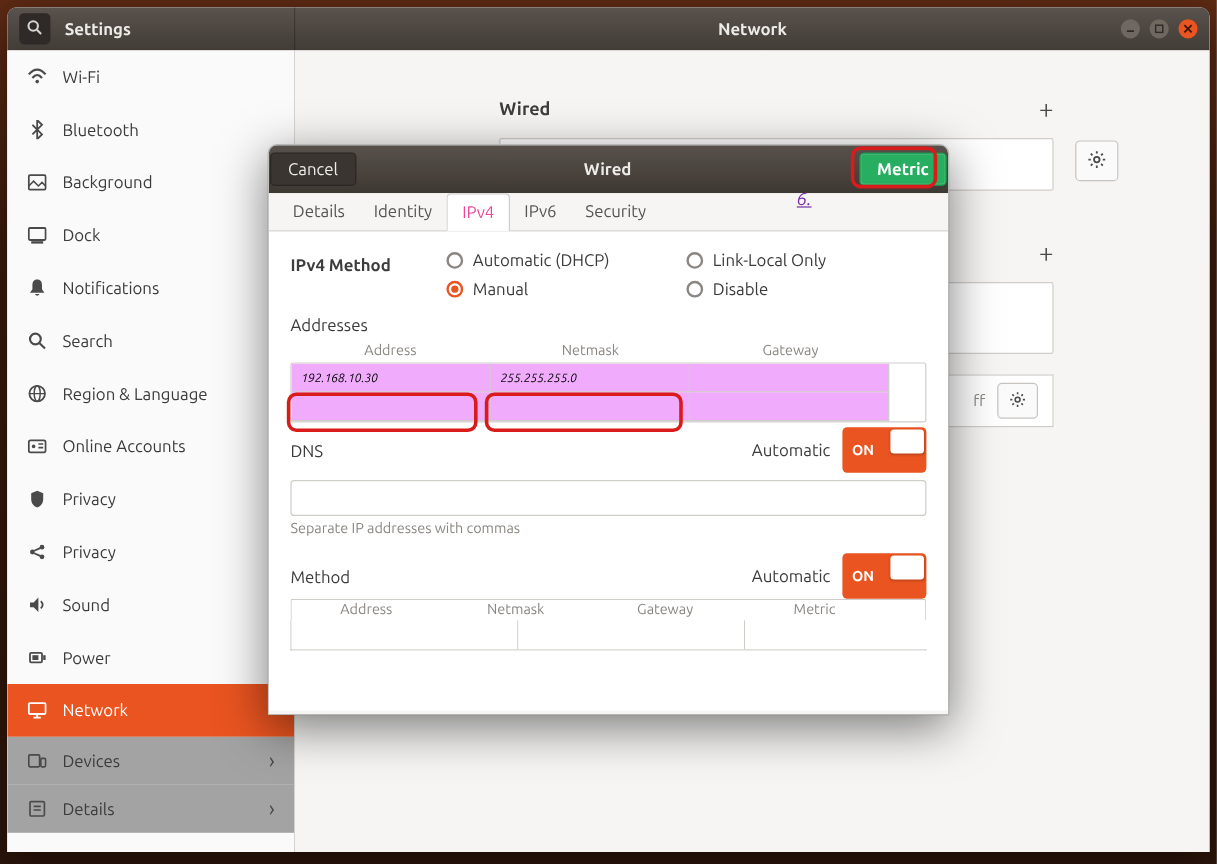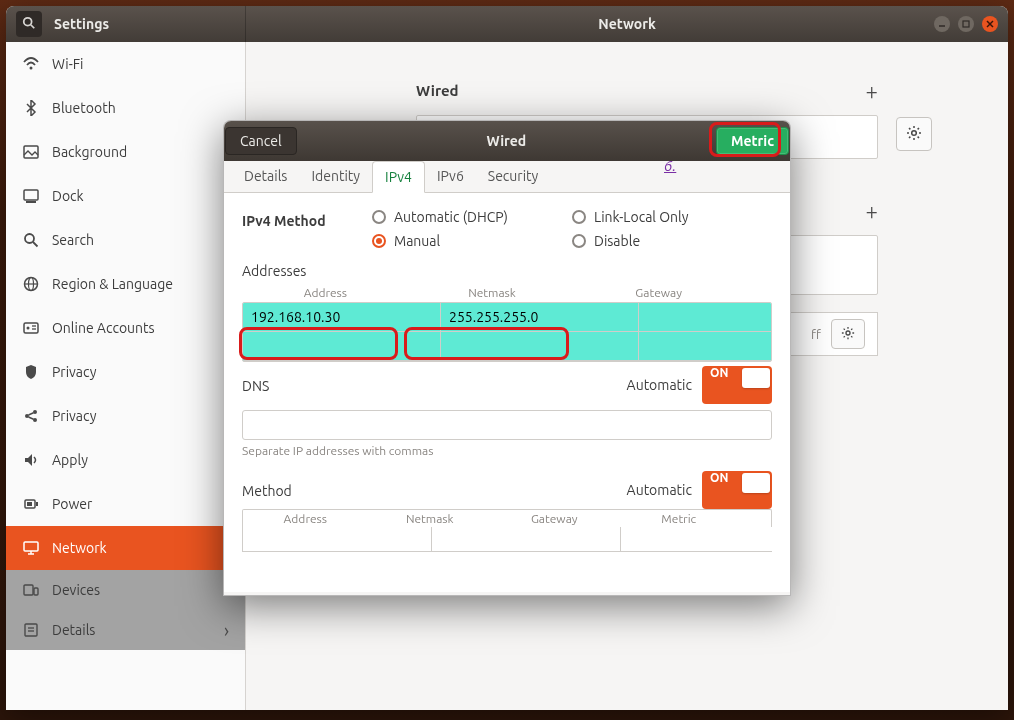--- a/index.html
+++ b/index.html
@@ -201,21 +201,21 @@
     font-size: 14px;
     color: #555;
     cursor: pointer;
   }
   .dlg-tab.active {
     background: #fff;
     border: 1px solid #d0cdc9;
     border-bottom: 1px solid #fff;
     border-radius: 4px 4px 0 0;
     margin-bottom: -1px;
-    color: #15803d;
+    color: #ec4899;
   }
 
   .dlg-body {
     padding: 16px 18px 0;
     background: #fff;
     height: calc(100% - 40px - 35px);
     overflow: hidden;
   }
   .form-row { display: flex; align-items: flex-start; margin-bottom: 14px; }
   .form-row .lbl { width: 140px; font-weight: 700; font-size: 14px; padding-top: 4px; }
@@ -248,31 +248,32 @@
   }
   .addr-inputs {
     display: grid;
     grid-template-columns: 1fr 1fr 1fr 30px;
   }
   .addr-input {
     border: 1px solid #d0cdc9;
     border-top: none;
     border-left: none;
     padding: 6px 8px;
-    font-size: 14px;
-    background: #5eead4;
+    font-size: 10px;
+    background: #f0abfc;
     font-family: inherit;
     outline: none;
+    font-style: italic;
   }
 
   .dns-row { display:flex; align-items:center; justify-content:space-between; margin-top:4px; }
   .switch {
     width: 70px; height: 38px; border-radius: 4px;
     background: #e95420; color:#fff; position:relative; font-size:12px; font-weight:600;
-    display:flex; align-items:flex-start; padding-left:8px;
+    display:flex; align-items:center; padding-left:8px;
   }
   .switch::after {
     content:""; position:absolute; right:2px; top:2px; width:28px; height:20px;
     background:#fff; border-radius:3px; box-shadow:0 1px 2px rgba(0,0,0,.2);
   }
   .dns-input {
     width: 100%; margin-top:6px;
     border:1px solid #d0cdc9; border-radius:3px;
     height:30px; padding:0 8px; font-size:14px; font-family:inherit;
   }
@@ -378,20 +379,29 @@
             <svg width="16" height="16" viewBox="0 0 16 16">
               <rect x="1" y="2" width="14" height="10" rx="1" fill="none" stroke="currentColor" stroke-width="1.5"></rect>
               <rect x="3" y="13" width="10" height="2" fill="currentColor"></rect>
             </svg>
           </span>
         <span>Dock</span>
       </div>
       <div class="side-item tall">
         <span class="icon">
             <svg width="16" height="16" viewBox="0 0 16 16">
+              <path d="M8 1 C5 1 4 3 4 6 L4 9 L2 12 L14 12 L12 9 L12 6 C12 3 11 1 8 1 Z" fill="currentColor"></path>
+              <path d="M6 13 Q8 16 10 13" fill="currentColor"></path>
+            </svg>
+          </span>
+        <span>Notifications</span>
+      </div>
+      <div class="side-item tall">
+        <span class="icon">
+            <svg width="16" height="16" viewBox="0 0 16 16">
               <circle cx="6.5" cy="6.5" r="4.5" fill="none" stroke="currentColor" stroke-width="1.8"></circle>
               <line x1="10" y1="10" x2="14.5" y2="14.5" stroke="currentColor" stroke-width="1.8"></line>
             </svg>
           </span>
         <span>Search</span>
       </div>
       <div class="side-item tall">
         <span class="icon">
             <svg width="16" height="16" viewBox="0 0 16 16">
               <circle cx="8" cy="8" r="6.5" fill="none" stroke="currentColor" stroke-width="1.5"></circle>
@@ -432,21 +442,21 @@
           </span>
         <span>Privacy</span>
       </div>
       <div class="side-item tall">
         <span class="icon">
             <svg width="16" height="16" viewBox="0 0 16 16">
               <path d="M2 6 L5 6 L9 2 L9 14 L5 10 L2 10 Z" fill="currentColor"></path>
               <path d="M11 5 Q14 8 11 11" fill="none" stroke="currentColor" stroke-width="1.5"></path>
             </svg>
           </span>
-        <span>Apply</span>
+        <span>Sound</span>
       </div>
       <div class="side-item tall">
         <span class="icon">
             <svg width="16" height="16" viewBox="0 0 16 16">
               <rect x="2" y="4" width="10" height="8" rx="1" fill="none" stroke="currentColor" stroke-width="1.5"></rect>
               <rect x="13" y="6" width="2" height="4" fill="currentColor"></rect>
               <rect x="4" y="6" width="5" height="4" fill="currentColor"></rect>
             </svg>
           </span>
         <span>Power</span>

